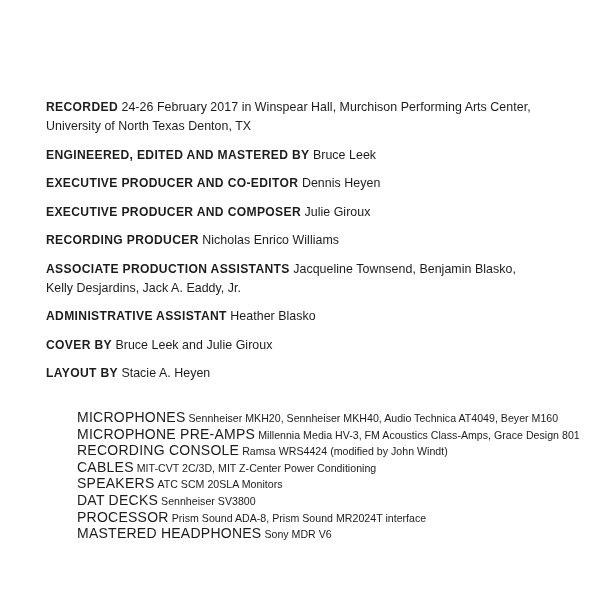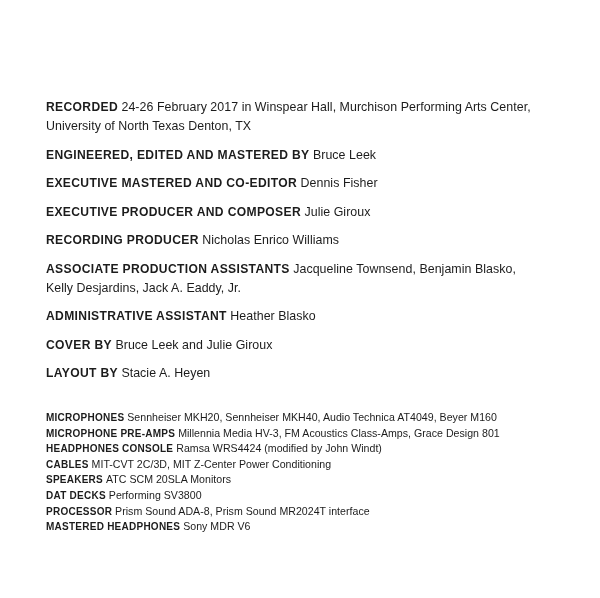--- a/index.html
+++ b/index.html
@@ -46,23 +46,24 @@
     margin-top: 27px;
     width: 520px;
   }
   .gear-line {
     font-size: 10.6px;
     line-height: 15.6px;
     color: #1c1c1c;
     white-space: nowrap;
   }
   .gear-line .role {
-    font-weight: bold;
+    font-weight: normal;
     letter-spacing: 0.25px;
-    font-size: 10px;
+    font-size: 14px;
+    margin-left: 31px;
   }
   .gear-line .value {
     font-weight: normal;
     letter-spacing: 0.02px;
   }
 </style>
 </head>
 <body>
 
 <div class="page">
@@ -73,22 +74,22 @@
       <span class="role">RECORDED</span>
       <span class="value">24-26 February 2017 in Winspear Hall, Murchison Performing Arts Center, University of North Texas Denton, TX</span>
     </div>
 
     <div class="credit-line">
       <span class="role">ENGINEERED, EDITED AND MASTERED BY</span>
       <span class="value">Bruce Leek</span>
     </div>
 
     <div class="credit-line">
-      <span class="role">EXECUTIVE MASTERED AND CO-EDITOR</span>
-      <span class="value">Dennis Fisher</span>
+      <span class="role">EXECUTIVE PRODUCER AND CO-EDITOR</span>
+      <span class="value">Dennis Heyen</span>
     </div>
 
     <div class="credit-line">
       <span class="role">EXECUTIVE PRODUCER AND COMPOSER</span>
       <span class="value">Julie Giroux</span>
     </div>
 
     <div class="credit-line">
       <span class="role">RECORDING PRODUCER</span>
       <span class="value">Nicholas Enrico Williams</span>
@@ -122,38 +123,38 @@
       <span class="role">MICROPHONES</span>
       <span class="value">Sennheiser MKH20, Sennheiser MKH40, Audio Technica AT4049, Beyer M160</span>
     </div>
 
     <div class="gear-line">
       <span class="role">MICROPHONE PRE-AMPS</span>
       <span class="value">Millennia Media HV-3, FM Acoustics Class-Amps, Grace Design 801</span>
     </div>
 
     <div class="gear-line">
-      <span class="role">HEADPHONES CONSOLE</span>
+      <span class="role">RECORDING CONSOLE</span>
       <span class="value">Ramsa WRS4424 (modified by John Windt)</span>
     </div>
 
     <div class="gear-line">
       <span class="role">CABLES</span>
       <span class="value">MIT-CVT 2C/3D, MIT Z-Center Power Conditioning</span>
     </div>
 
     <div class="gear-line">
       <span class="role">SPEAKERS</span>
       <span class="value">ATC SCM 20SLA Monitors</span>
     </div>
 
 
     <div class="gear-line">
       <span class="role">DAT DECKS</span>
-      <span class="value">Performing SV3800</span>
+      <span class="value">Sennheiser SV3800</span>
     </div>
 
     <div class="gear-line">
       <span class="role">PROCESSOR</span>
       <span class="value">Prism Sound ADA-8, Prism Sound MR2024T interface</span>
     </div>
 
     <div class="gear-line">
       <span class="role">MASTERED HEADPHONES</span>
       <span class="value">Sony MDR V6</span>

